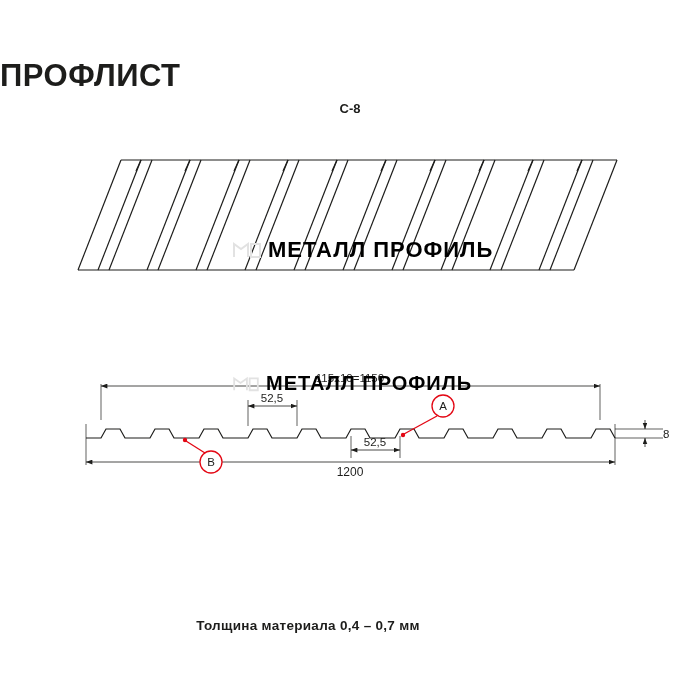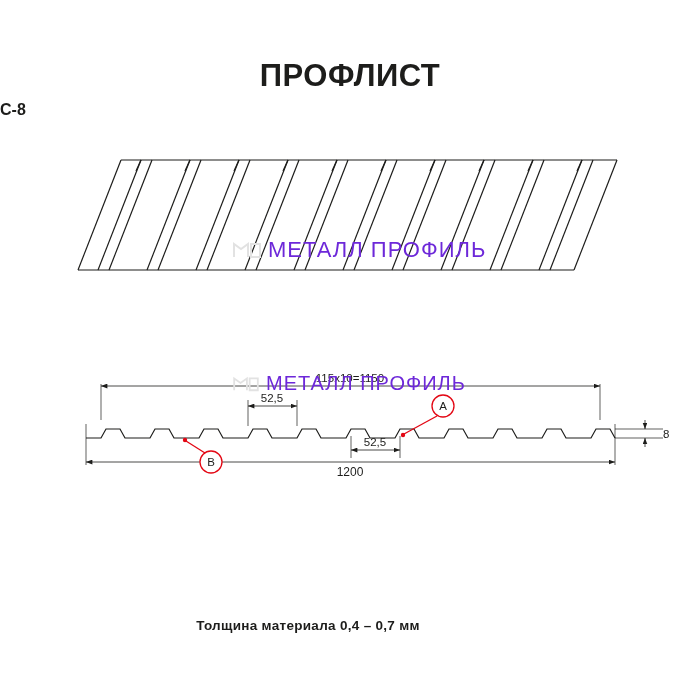--- a/index.html
+++ b/index.html
@@ -16,32 +16,32 @@
     width: 700px;
     height: 700px;
     overflow: hidden;
     background: #ffffff;
   }
   .title {
     position: absolute;
     top: 58px;
     left: 0;
     width: 700px;
-    text-align: center;
     font-size: 31px;
     font-weight: bold;
     letter-spacing: 0.5px;
     color: #1d1d1b;
   }
   .subtitle {
     position: absolute;
     top: 101px;
     left: 0;
     width: 700px;
-    font-size: 16px;
+    text-align: center;
+    font-size: 13px;
     font-weight: bold;
     color: #1d1d1b;
   }
   .footer-note {
     position: absolute;
     top: 618px;
     left: 0;
     width: 616px;
     text-align: center;
     font-size: 13.5px;
@@ -59,22 +59,22 @@
   .section-wrap {
     position: absolute;
     left: 0;
     top: 350px;
     width: 678px;
     height: 150px;
   }
   .wm {
     position: absolute;
     pointer-events: none;
-    color: #6d28d9;
-    font-weight: normal;
+    color: #000000;
+    font-weight: bold;
     white-space: nowrap;
     letter-spacing: 1px;
   }
   .wm-1 {
     top: 235px;
     left: 232px;
     font-size: 22px;
   }
   .wm-2 {
     top: 370px;

